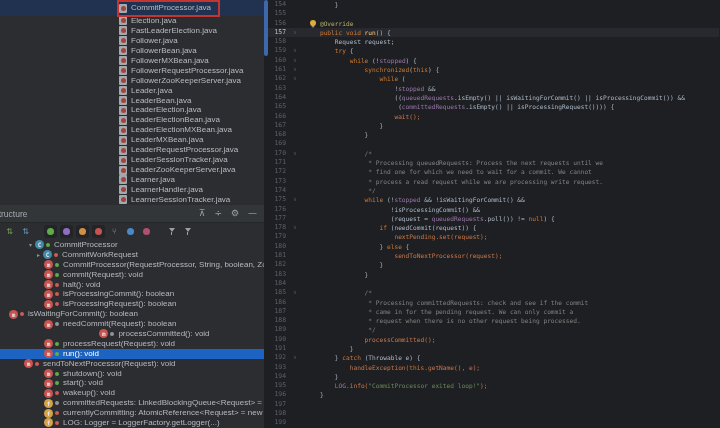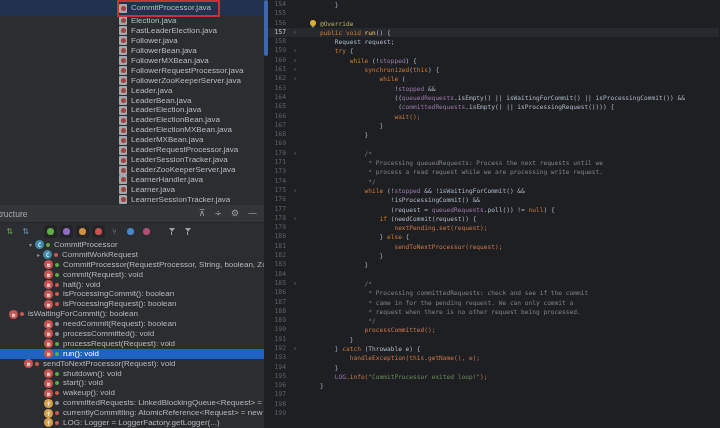--- a/index.html
+++ b/index.html
@@ -136,25 +136,25 @@
         <div class="tree-row">
           <div class="java-file-icon"></div>
           <div class="tree-label">LeaderSessionTracker.java</div>
         </div>
         <div class="tree-row">
           <div class="java-file-icon"></div>
           <div class="tree-label">LeaderZooKeeperServer.java</div>
         </div>
         <div class="tree-row">
           <div class="java-file-icon"></div>
+          <div class="tree-label">Learner.java</div>
+        </div>
+        <div class="tree-row">
+          <div class="java-file-icon"></div>
           <div class="tree-label">LearnerHandler.java</div>
-        </div>
-        <div class="tree-row">
-          <div class="java-file-icon"></div>
-          <div class="tree-label">Learner.java</div>
         </div>
         <div class="tree-row">
           <div class="java-file-icon"></div>
           <div class="tree-label">LearnerSessionTracker.java</div>
         </div>
       </div>
     <div id="annotation-box"></div>
     <div id="structure-header">
       <span id="structure-title">Structure</span>
       <span id="structure-header-icons">
@@ -255,21 +255,21 @@
           <div class="s-ico" style="background: rgb(199, 84, 80);">m</div>
           <div class="s-dot" style="background: rgb(207, 91, 86);"></div>
           <div class="s-label">isWaitingForCommit(): boolean</div>
         </div>
         <div class="s-row" style="padding-left: 35px;">
           <div class="s-arrow"></div>
           <div class="s-ico" style="background: rgb(199, 84, 80);">m</div>
           <div class="s-dot" style="background: rgb(143, 149, 155);"></div>
           <div class="s-label">needCommit(Request): boolean</div>
         </div>
-        <div class="s-row" style="padding-left: 35px;">
+        <div class="s-row" style="padding-left: 35px; justify-content: center;">
           <div class="s-arrow"></div>
           <div class="s-ico" style="background: rgb(199, 84, 80);">m</div>
           <div class="s-dot" style="background: rgb(143, 149, 155);"></div>
           <div class="s-label">processCommitted(): void</div>
         </div>
         <div class="s-row" style="padding-left: 35px;">
           <div class="s-arrow"></div>
           <div class="s-ico" style="background: rgb(199, 84, 80);">m</div>
           <div class="s-dot" style="background: rgb(95, 173, 72);"></div>
           <div class="s-label">processRequest(Request): void</div>
@@ -337,20 +337,21 @@
       <div class="code-line"><div class="ln">162</div><div class="fold">∨</div><div class="code"><span class="tk-k">                    while</span><span class="tk-p"> (</span></div></div>
       <div class="code-line"><div class="ln">163</div><div class="fold"></div><div class="code"><span class="tk-p">                        !</span><span class="tk-f">stopped</span><span class="tk-p"> &amp;&amp;</span></div></div>
       <div class="code-line"><div class="ln">164</div><div class="fold"></div><div class="code"><span class="tk-p">                        ((</span><span class="tk-f">queuedRequests</span><span class="tk-p">.isEmpty() || isWaitingForCommit() || isProcessingCommit()) &amp;&amp;</span></div></div>
       <div class="code-line"><div class="ln">165</div><div class="fold"></div><div class="code"><span class="tk-p">                         (</span><span class="tk-f">committedRequests</span><span class="tk-p">.isEmpty() || isProcessingRequest()))) {</span></div></div>
       <div class="code-line"><div class="ln">166</div><div class="fold"></div><div class="code"><span class="tk-o">                        wait();</span></div></div>
       <div class="code-line"><div class="ln">167</div><div class="fold"></div><div class="code"><span class="tk-p">                    }</span></div></div>
       <div class="code-line"><div class="ln">168</div><div class="fold"></div><div class="code"><span class="tk-p">                }</span></div></div>
       <div class="code-line"><div class="ln">169</div><div class="fold"></div><div class="code"></div></div>
       <div class="code-line"><div class="ln">170</div><div class="fold">∨</div><div class="code"><span class="tk-c">                /*</span></div></div>
       <div class="code-line"><div class="ln">171</div><div class="fold"></div><div class="code"><span class="tk-c">                 * Processing queuedRequests: Process the next requests until we</span></div></div>
+      <div class="code-line"><div class="ln">172</div><div class="fold"></div><div class="code"><span class="tk-c">                 * find one for which we need to wait for a commit. We cannot</span></div></div>
       <div class="code-line"><div class="ln">173</div><div class="fold"></div><div class="code"><span class="tk-c">                 * process a read request while we are processing write request.</span></div></div>
       <div class="code-line"><div class="ln">174</div><div class="fold"></div><div class="code"><span class="tk-c">                 */</span></div></div>
       <div class="code-line"><div class="ln">175</div><div class="fold">∨</div><div class="code"><span class="tk-k">                while</span><span class="tk-p"> (!</span><span class="tk-f">stopped</span><span class="tk-p"> &amp;&amp; !isWaitingForCommit() &amp;&amp;</span></div></div>
       <div class="code-line"><div class="ln">176</div><div class="fold"></div><div class="code"><span class="tk-p">                       !isProcessingCommit() &amp;&amp;</span></div></div>
       <div class="code-line"><div class="ln">177</div><div class="fold"></div><div class="code"><span class="tk-p">                       (request = </span><span class="tk-f">queuedRequests</span><span class="tk-p">.poll()) != </span><span class="tk-k">null</span><span class="tk-p">) {</span></div></div>
       <div class="code-line"><div class="ln">178</div><div class="fold">∨</div><div class="code"><span class="tk-k">                    if</span><span class="tk-p"> (needCommit(request)) {</span></div></div>
       <div class="code-line"><div class="ln">179</div><div class="fold"></div><div class="code"><span class="tk-o">                        nextPending.set(request);</span></div></div>
       <div class="code-line"><div class="ln">180</div><div class="fold"></div><div class="code"><span class="tk-p">                    } </span><span class="tk-k">else</span><span class="tk-p"> {</span></div></div>
       <div class="code-line"><div class="ln">181</div><div class="fold"></div><div class="code"><span class="tk-o">                        sendToNextProcessor(request);</span></div></div>
       <div class="code-line"><div class="ln">182</div><div class="fold"></div><div class="code"><span class="tk-p">                    }</span></div></div>

